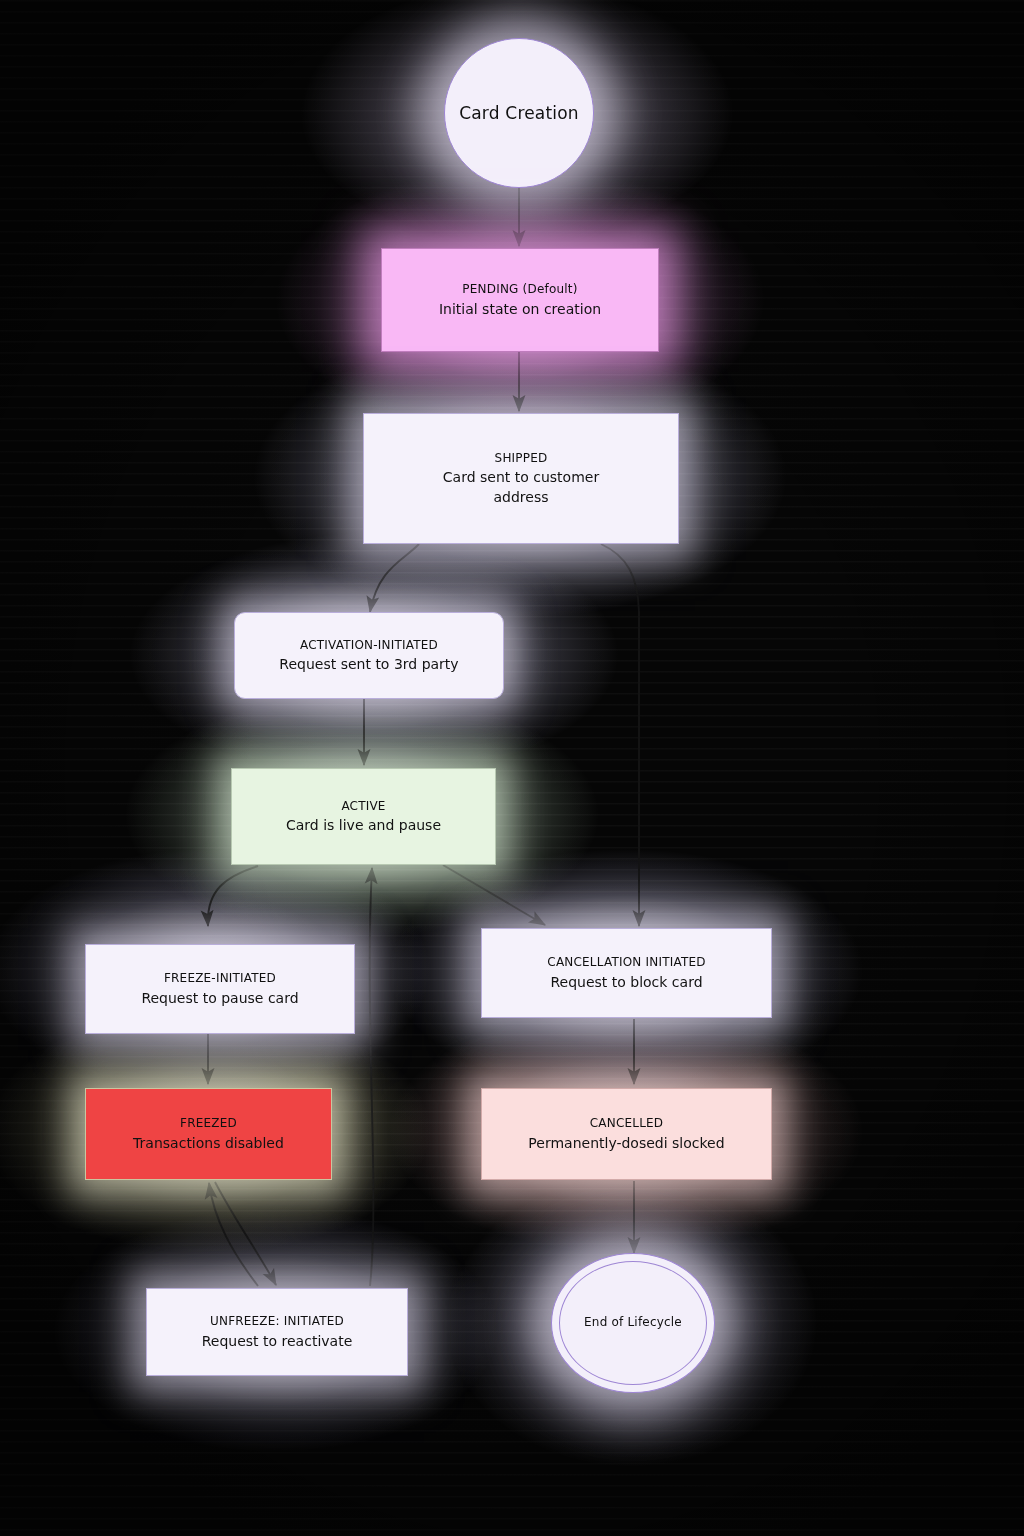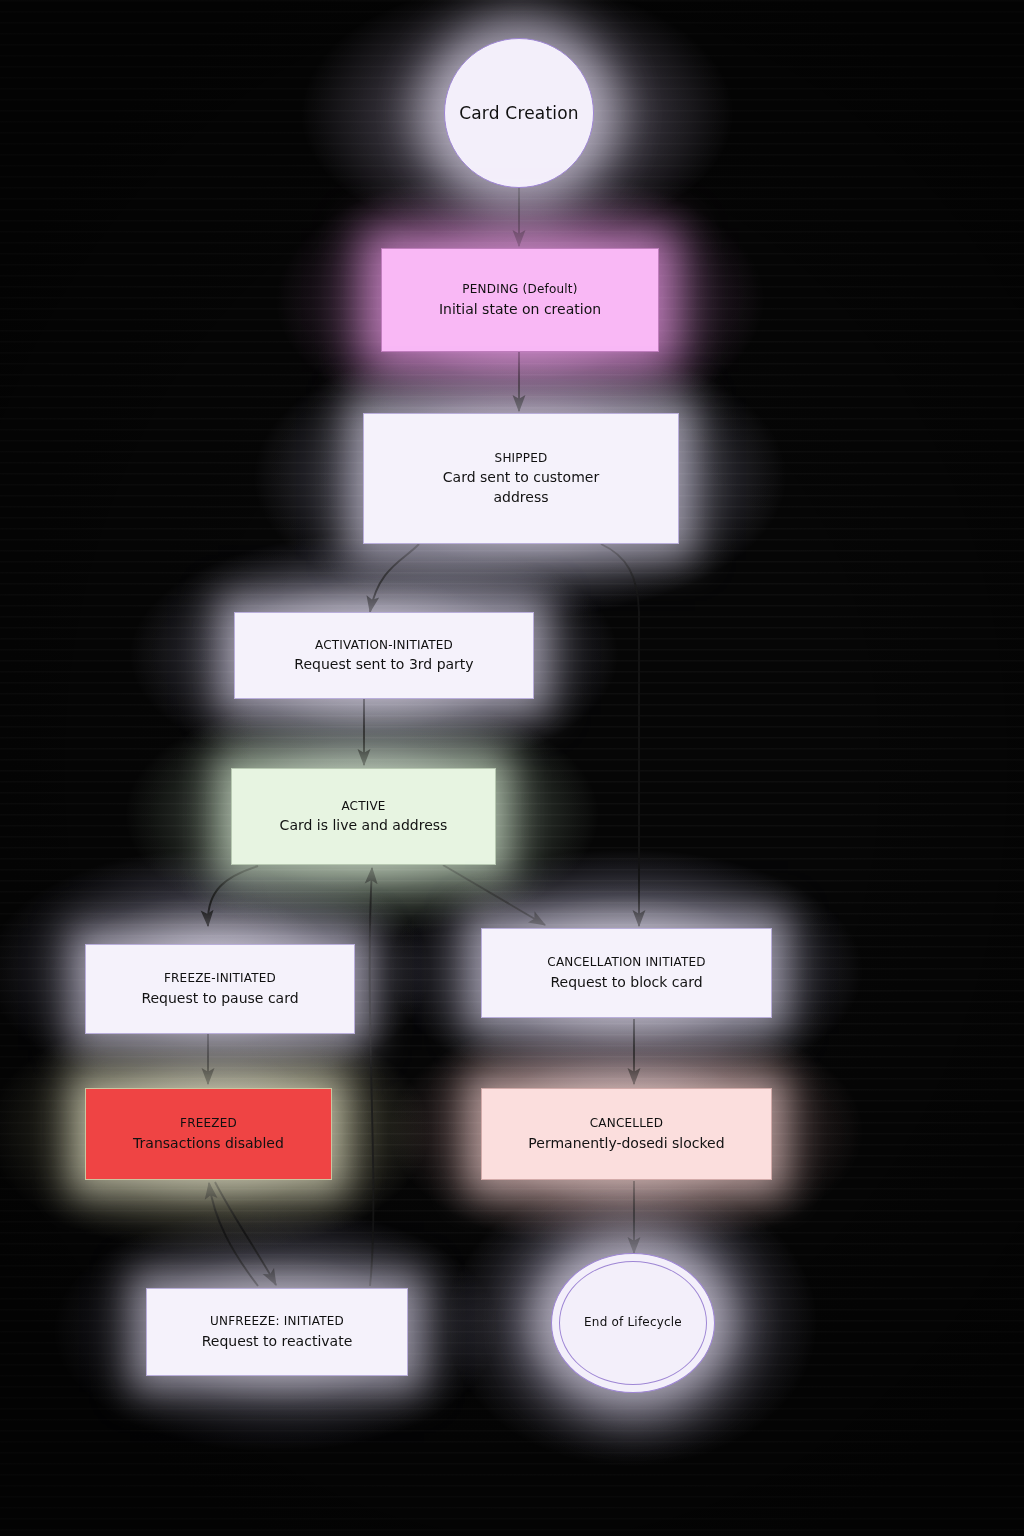--- a/index.html
+++ b/index.html
@@ -164,28 +164,28 @@
     <div class="title">PENDING (Defoult)</div>
     <div class="sub">Initial state on creation</div>
   </div>
 
   <div class="node boxnode" style="left:363px; top:413px; width:316px; height:131px;">
     <div class="title">SHIPPED</div>
     <div class="sub">Card sent to customer</div>
     <div class="sub">address</div>
   </div>
 
-  <div class="node boxnode" style="left:234px; top:612px; width:300px; height:87px;">
+  <div class="node boxnode" style="left:234px; top:612px; width:270px; height:87px;border-radius:11px;">
     <div class="title">ACTIVATION-INITIATED</div>
     <div class="sub">Request sent to 3rd party</div>
   </div>
 
   <div class="node boxnode n-active" style="left:231px; top:768px; width:265px; height:97px;">
     <div class="title">ACTIVE</div>
-    <div class="sub">Card is live and address</div>
+    <div class="sub">Card is live and pause</div>
   </div>
 
   <div class="node boxnode" style="left:85px; top:944px; width:270px; height:90px;">
     <div class="title">FREEZE-INITIATED</div>
     <div class="sub">Request to pause card</div>
   </div>
 
   <div class="node boxnode" style="left:481px; top:928px; width:291px; height:90px;">
     <div class="title">CANCELLATION INITIATED</div>
     <div class="sub">Request to block card</div>

